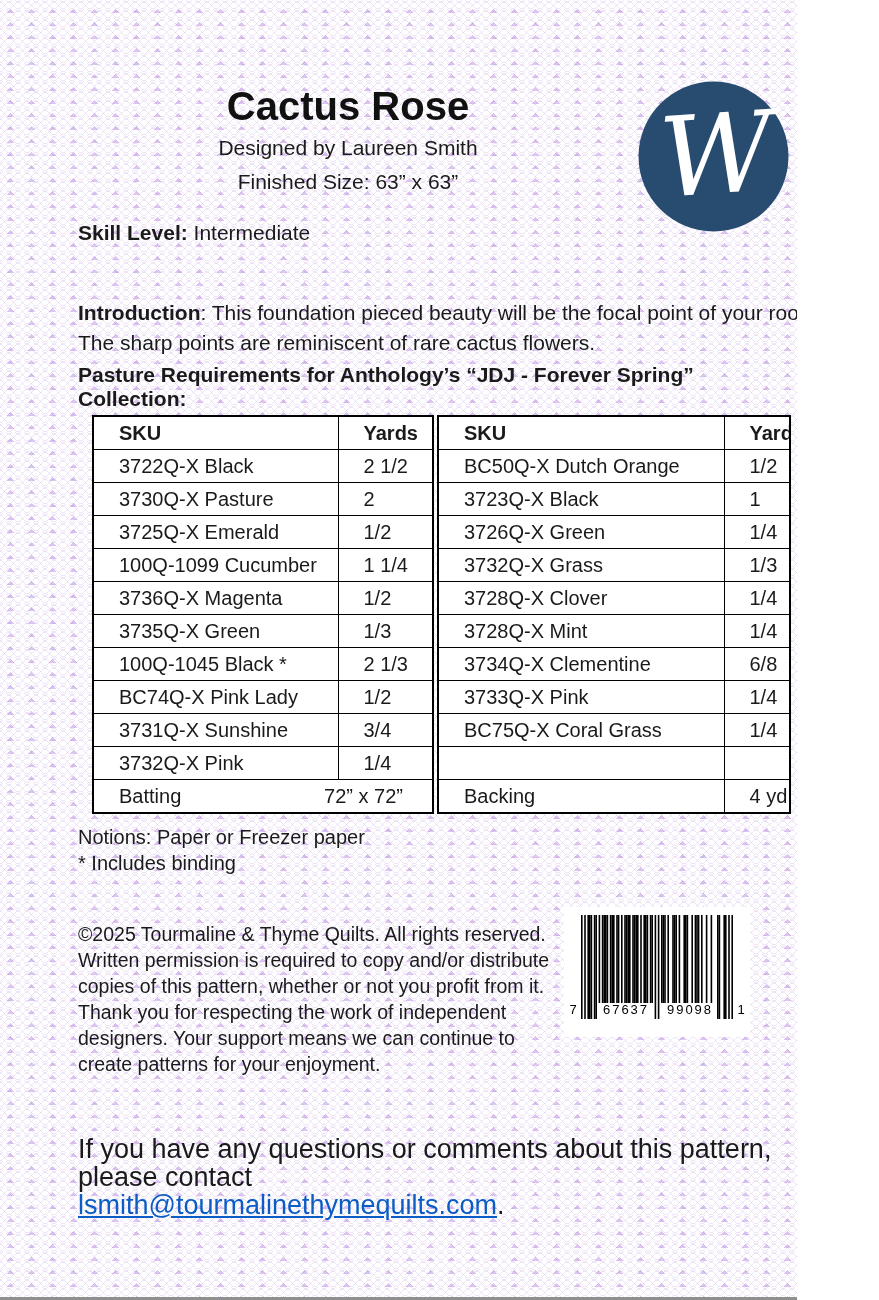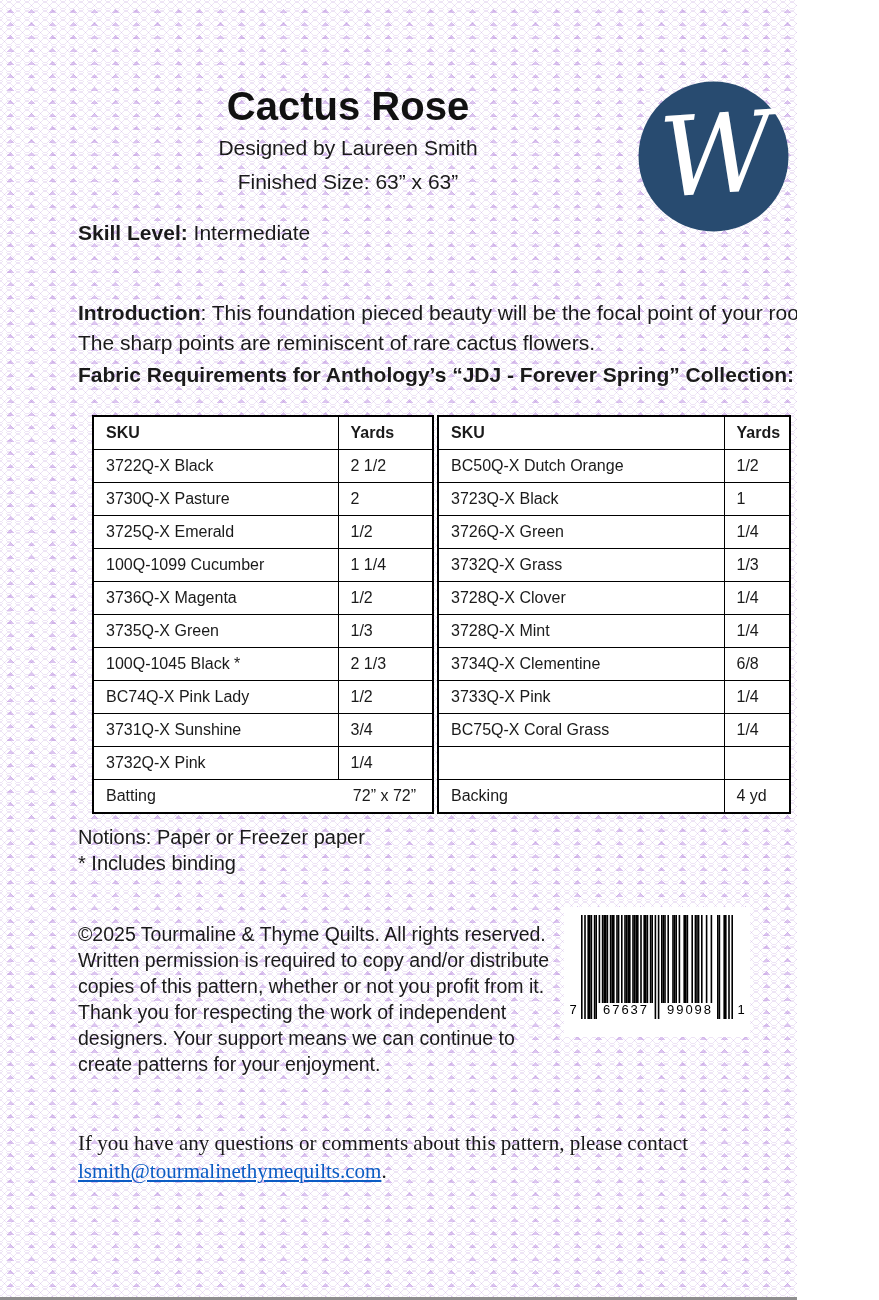--- a/index.html
+++ b/index.html
@@ -17,35 +17,35 @@
   .header-text{position:absolute; left:78px; top:84px; width:540px; text-align:center;}
   .title{font-size:40px; font-weight:bold; line-height:44px; margin:0; color:#111;}
   .subline{font-size:21px; line-height:28px; margin-top:6px;}
   .logo{position:absolute; left:637px; top:80px; width:153px; height:153px;}
   .skill{position:absolute; left:78px; top:221px; font-size:21px;}
   .intro{position:absolute; left:78px; top:277px; width:748px; font-size:21px; line-height:30px;}
   .fabric-heading{position:absolute; left:78px; top:363px; font-size:21px; font-weight:bold;}
   b{font-weight:bold;}
   .tables{position:absolute; left:92px; top:415px; display:flex; gap:3px;}
   table{border-collapse:collapse; table-layout:fixed; background:#fff; border:2px solid #000;}
-  th,td{border:1px solid #000; font-size:16px; font-weight:normal; text-align:left;
-        padding:0 12px; height:32px; overflow:hidden; white-space:nowrap;}
+  th,td{border:1px solid #000; font-size:20px; font-weight:normal; text-align:left;
+        padding:0 25px; height:32px; overflow:hidden; white-space:nowrap;}
   th{font-weight:bold;}
   .split{display:flex; justify-content:space-between; padding-right:4px;}
   .notes{position:absolute; left:78px; top:824px; font-size:20px; line-height:26px;}
   .copyright{position:absolute; left:78px; top:901px; width:474px; font-size:19.5px; line-height:26px;}
   .barcode-box{position:absolute; left:564px; top:907px; width:186px; height:130px; background:#fff;}
   .bars{position:absolute; left:17px; top:8px; width:152px; height:104px;}
   .bars svg{width:100%; height:100%; display:block;}
   .bc-num{position:absolute; font-size:13px; letter-spacing:2px; color:#000; text-align:center; top:95px;}
   .bc-d7{left:2px; width:14px; letter-spacing:0;}
   .bc-g1{left:34px; width:56px;}
   .bc-g2{left:98px; width:56px;}
   .bc-d1{right:2px; width:14px; letter-spacing:0;}
-  .contact{position:absolute; left:78px; top:1108px; width:730px; font-size:21px; line-height:28px;font-family:Liberation Serif, serif;}
+  .contact{position:absolute; left:78px; top:1108px; width:730px; font-size:27px; line-height:28px;}
   .contact a{color:#0b5cc4; text-decoration:underline;}
 </style>
 </head>
 <body>
 
 <div class="page">
 
   <div class="header-text">
     <h1 class="title">Cactus Rose</h1>
     <div class="subline">Designed by Laureen Smith</div>
@@ -60,21 +60,21 @@
   </div>
 
   <div class="skill">
     <b>Skill Level:</b><span> Intermediate</span>
   </div>
 
   <p class="intro">
     <b>Introduction</b><span>: This foundation pieced beauty will be the focal point of your room. The sharp points are reminiscent of rare cactus flowers.</span>
   </p>
 
-  <div class="fabric-heading">Fabric Requirements for Anthology’s “JDJ - Forever Spring” Collection:</div>
+  <div class="fabric-heading">Pasture Requirements for Anthology’s “JDJ - Forever Spring” Collection:</div>
 
   <div class="tables">
     <table style="width:340px;">
       <colgroup>
           <col style="width:245px">
           <col style="width:95px">
         </colgroup>
       <thead>
         <tr>
           <th>SKU</th>

